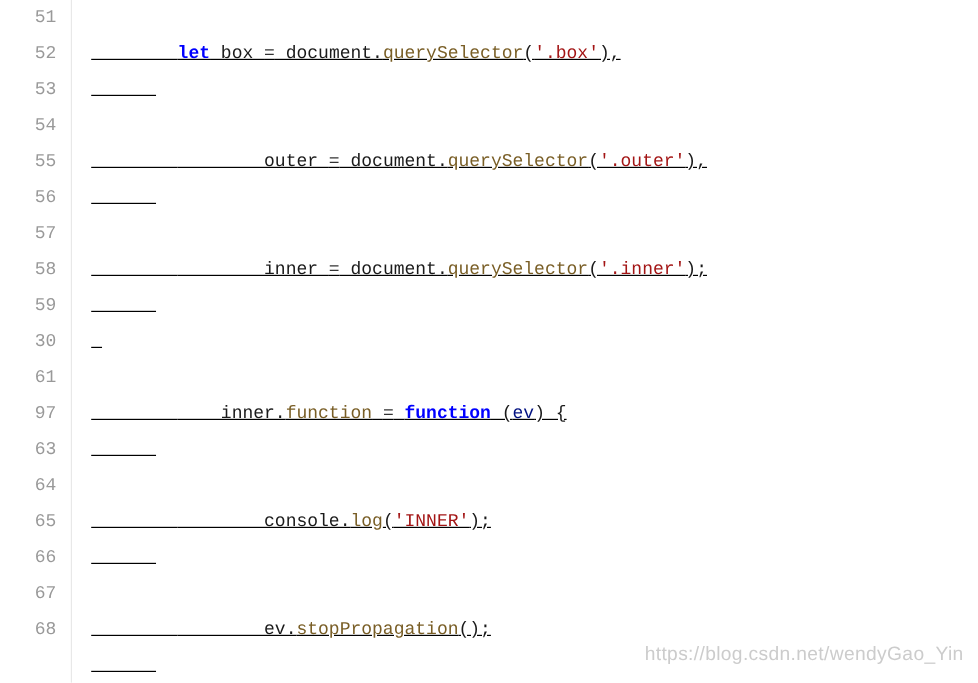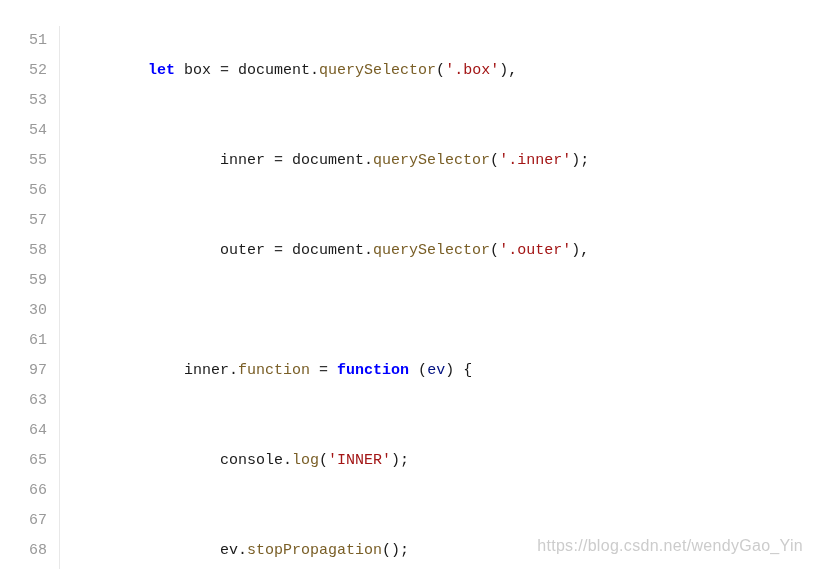--- a/index.html
+++ b/index.html
@@ -22,21 +22,20 @@
       background-color: #ffffff;
       display: flex;
       flex-direction: column;
       position: relative;
     }
 
     .code-area {
       display: flex;
       flex: 1;
       overflow: hidden;
-      margin-top: 26px;
     }
 
     .line-numbers {
       width: 60px;
       background-color: #ffffff;
       padding: 0;
       text-align: right;
       color: #999999;
       user-select: none;
       flex-shrink: 0;
@@ -48,20 +47,21 @@
       font-size: 15px;
       line-height: 30px;
       color: #999999;
     }
 
     .code-content {
       flex: 1;
       padding-left: 16px;
       overflow: hidden;
       position: relative;
+      text-decoration: underline;
     }
 
     .code-line {
       line-height: 30px;
       white-space: pre;
       position: relative;
     }
 
     
     .kw { color: #0000ff; font-weight: bold; } 
@@ -112,25 +112,25 @@
       <div class="line-number">68</div>
     </div>
 
     <div class="code-content">
 
       <div class="code-line">
         <span class="kw">let</span><span class="plain"> box </span><span class="op">=</span><span class="plain"> document.</span><span class="method">querySelector</span><span class="plain">(</span><span class="str-red">'.box'</span><span class="plain">),</span>
       </div>
 
       <div class="code-line">
-        <span class="plain">        inner </span><span class="op">=</span><span class="plain"> document.</span><span class="method">querySelector</span><span class="plain">(</span><span class="str-red">'.inner'</span><span class="plain">);</span>
+        <span class="plain">        outer </span><span class="op">=</span><span class="plain"> document.</span><span class="method">querySelector</span><span class="plain">(</span><span class="str-red">'.outer'</span><span class="plain">),</span>
       </div>
 
       <div class="code-line">
-        <span class="plain">        outer </span><span class="op">=</span><span class="plain"> document.</span><span class="method">querySelector</span><span class="plain">(</span><span class="str-red">'.outer'</span><span class="plain">),</span>
+        <span class="plain">        inner </span><span class="op">=</span><span class="plain"> document.</span><span class="method">querySelector</span><span class="plain">(</span><span class="str-red">'.inner'</span><span class="plain">);</span>
       </div>
 
       <div class="code-line">&nbsp;</div>
 
       <div class="code-line">
         <span class="plain">    inner.</span><span class="method">function</span><span class="plain"> </span><span class="op">=</span><span class="plain"> </span><span class="kw">function</span><span class="plain"> (</span><span class="param">ev</span><span class="plain">) {</span>
       </div>
 
       <div class="code-line">
         <span class="plain">        console.</span><span class="method">log</span><span class="plain">(</span><span class="str-red">'INNER'</span><span class="plain">);</span>

